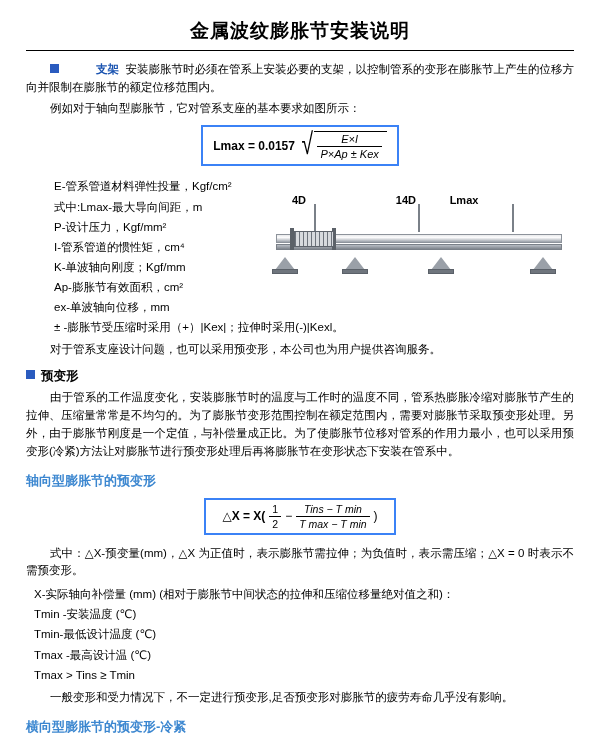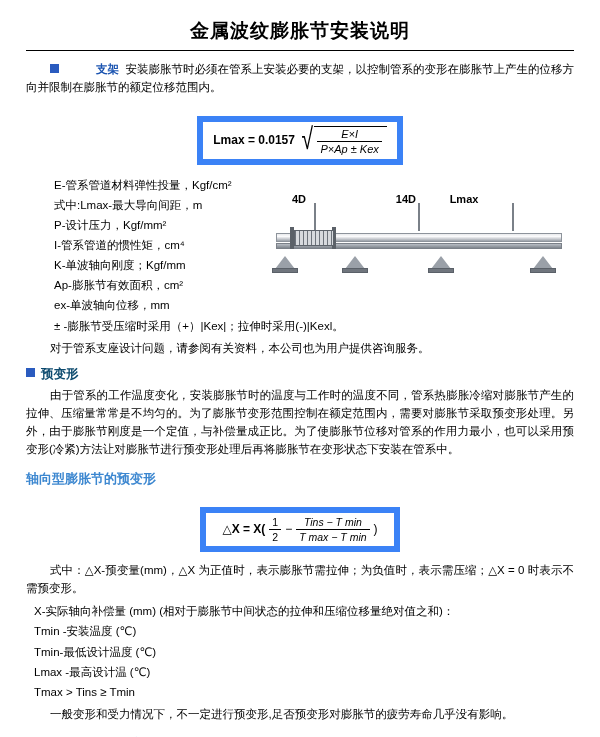--- a/index.html
+++ b/index.html
@@ -10,32 +10,32 @@
   }
   .page{position:relative;width:600px;height:538px;box-sizing:border-box;padding:14px 26px 13px 26px;}
   .doc-title{
     text-align:center;font-size:19px;font-weight:bold;letter-spacing:1px;
     margin:4px 0 6px 0;
   }
   .title-rule{border:none;border-top:1.5px solid #000;margin:0 0 10px 0;}
   p{margin:0 0 3px 0;}
   .body-text{font-size:11.5px;line-height:1.55;text-align:justify;}
   .indent{text-indent:24px;}
-  .sec-head{font-size:12.5px;font-weight:bold;color:#0c4a6e;margin:9px 0 4px 0;}
+  .sec-head{font-size:12.5px;font-weight:bold;color:#000000;margin:9px 0 4px 0;}
   .sec-head .sq{
     display:inline-block;width:9px;height:9px;background:#2a5bbf;
     margin-right:6px;vertical-align:1px;
   }
   .inline-head{font-weight:bold;color:#1a53b0;margin-left:31px;}
   .sub-head{
     font-size:13px;font-weight:bold;color:#3c87d0;margin:11px 0 6px 0;
   }
   .formula-box{
-    margin:19px auto 10px auto;display:table;padding:4px 10px;
-    border:6px solid #3b82f6;background:#fff;font-size:12px;
+    margin:8px auto 10px auto;display:table;padding:4px 10px;
+    border:2px solid #3b82f6;background:#fff;font-size:12px;
   }
   .formula-box.narrow{padding:3px 16px;}
   .fml-row{display:flex;align-items:center;white-space:nowrap;}
   .lhs{font-weight:bold;font-size:12px;margin-right:4px;}
   .radical{display:flex;align-items:stretch;}
   .radsym{font-size:30px;line-height:26px;transform:scaleX(.7);margin-right:-1px;}
   .radbody{border-top:1px solid #000;padding:1px 5px 0 3px;}
   .frac{display:inline-block;text-align:center;vertical-align:middle;font-style:italic;font-size:11px;}
   .frac .num{border-bottom:1px solid #000;padding:0 3px 1px 3px;display:block;}
   .frac .den{padding:1px 3px 0 3px;display:block;}
@@ -93,20 +93,21 @@
 
 <div class="page">
 
   <div class="doc-title">金属波纹膨胀节安装说明</div>
   <hr class="title-rule">
 
   <p class="body-text indent">
     <span class="marker-sq"></span><span class="inline-head">支架</span><span>&nbsp;&nbsp;</span><span>安装膨胀节时必须在管系上安装必要的支架，以控制管系的变形在膨胀节上产生的位移方向并限制在膨胀节的额定位移范围内。</span>
   </p>
 
+  <p class="body-text indent">例如对于轴向型膨胀节，它对管系支座的基本要求如图所示：</p>
 
   <div class="formula-box">
     <div class="fml-row">
       <span class="lhs">Lmax = 0.0157</span>
       <span class="radical">
         <span class="radsym">√</span>
         <span class="radbody">
           <span class="frac">
             <span class="num">E×I</span>
             <span class="den">P×Ap ± Kex</span>
@@ -160,21 +161,21 @@
           </div>
           <div class="support" style="left:262px;">
             <div class="cone"></div>
               <div class="base"></div>
           </div>
         </div>
       </div>
     </div>
   </div>
 
-  <p class="body-text indent" style="margin-top:4px;">对于管系支座设计问题，请参阅有关资料，本公司也为用户提供咨询服务。</p>
+  <p class="body-text indent" style="margin-top:4px;">对于管系支座设计问题，也可以采用预变形，本公司也为用户提供咨询服务。</p>
 
   <div class="sec-head">
     <span class="sq"></span><span>预变形</span>
   </div>
   <p class="body-text indent">由于管系的工作温度变化，安装膨胀节时的温度与工作时的温度不同，管系热膨胀冷缩对膨胀节产生的拉伸、压缩量常常是不均匀的。为了膨胀节变形范围控制在额定范围内，需要对膨胀节采取预变形处理。另外，由于膨胀节刚度是一个定值，与补偿量成正比。为了使膨胀节位移对管系的作用力最小，也可以采用预变形(冷紧)方法让对膨胀节进行预变形处理后再将膨胀节在变形状态下安装在管系中。</p>
 
   <div class="sub-head">轴向型膨胀节的预变形</div>
 
   <div class="formula-box narrow">
     <div class="fml-row">
@@ -191,21 +192,21 @@
       <span style="margin-left:4px;">)</span>
     </div>
   </div>
 
   <p class="body-text indent">式中：△X-预变量(mm)，△X 为正值时，表示膨胀节需拉伸；为负值时，表示需压缩；△X = 0 时表示不需预变形。</p>
 
   <div class="varlist" style="margin-left:8px;margin-top:4px;">
     <div>X-实际轴向补偿量 (mm) (相对于膨胀节中间状态的拉伸和压缩位移量绝对值之和)：</div>
     <div>Tmin -安装温度 (℃)</div>
     <div>Tmin-最低设计温度 (℃)</div>
-    <div>Lmax -最高设计温 (℃)</div>
+    <div>Tmax -最高设计温 (℃)</div>
     <div>Tmax &gt; Tins ≥ Tmin</div>
   </div>
 
   <p class="body-text indent" style="margin-top:4px;">一般变形和受力情况下，不一定进行预变形,足否预变形对膨胀节的疲劳寿命几乎没有影响。</p>
 
   <div class="sub-head">横向型膨胀节的预变形-冷紧</div>
 
 </div>
 
 </body></html>

